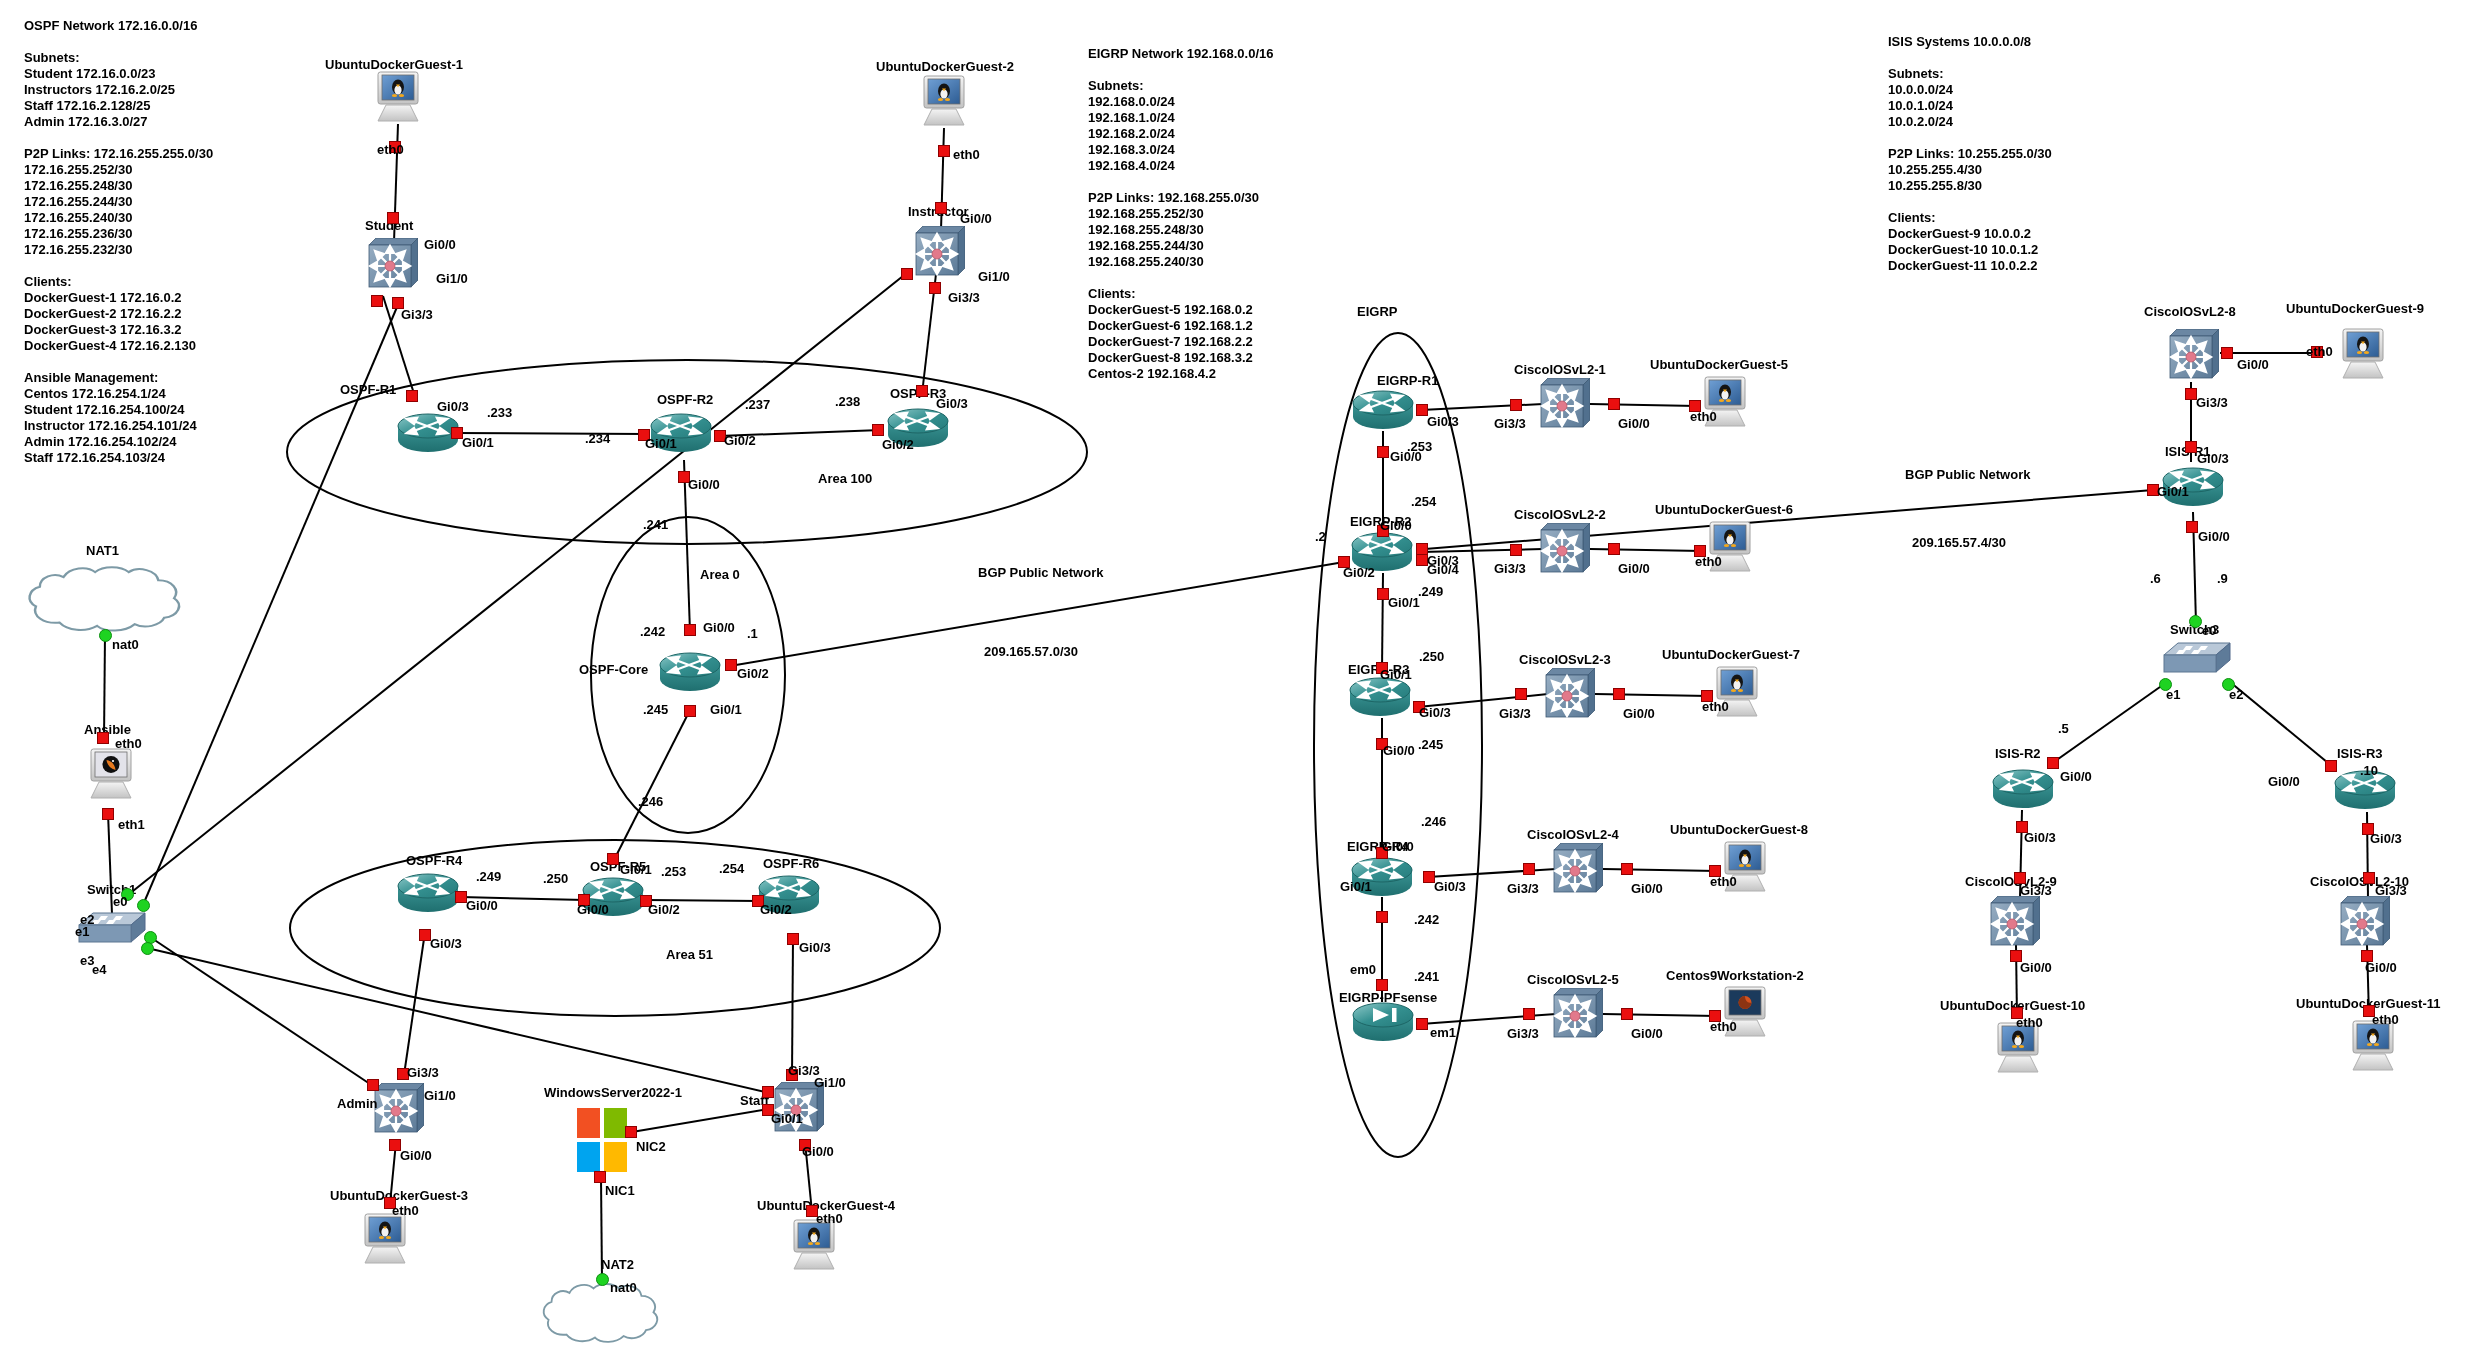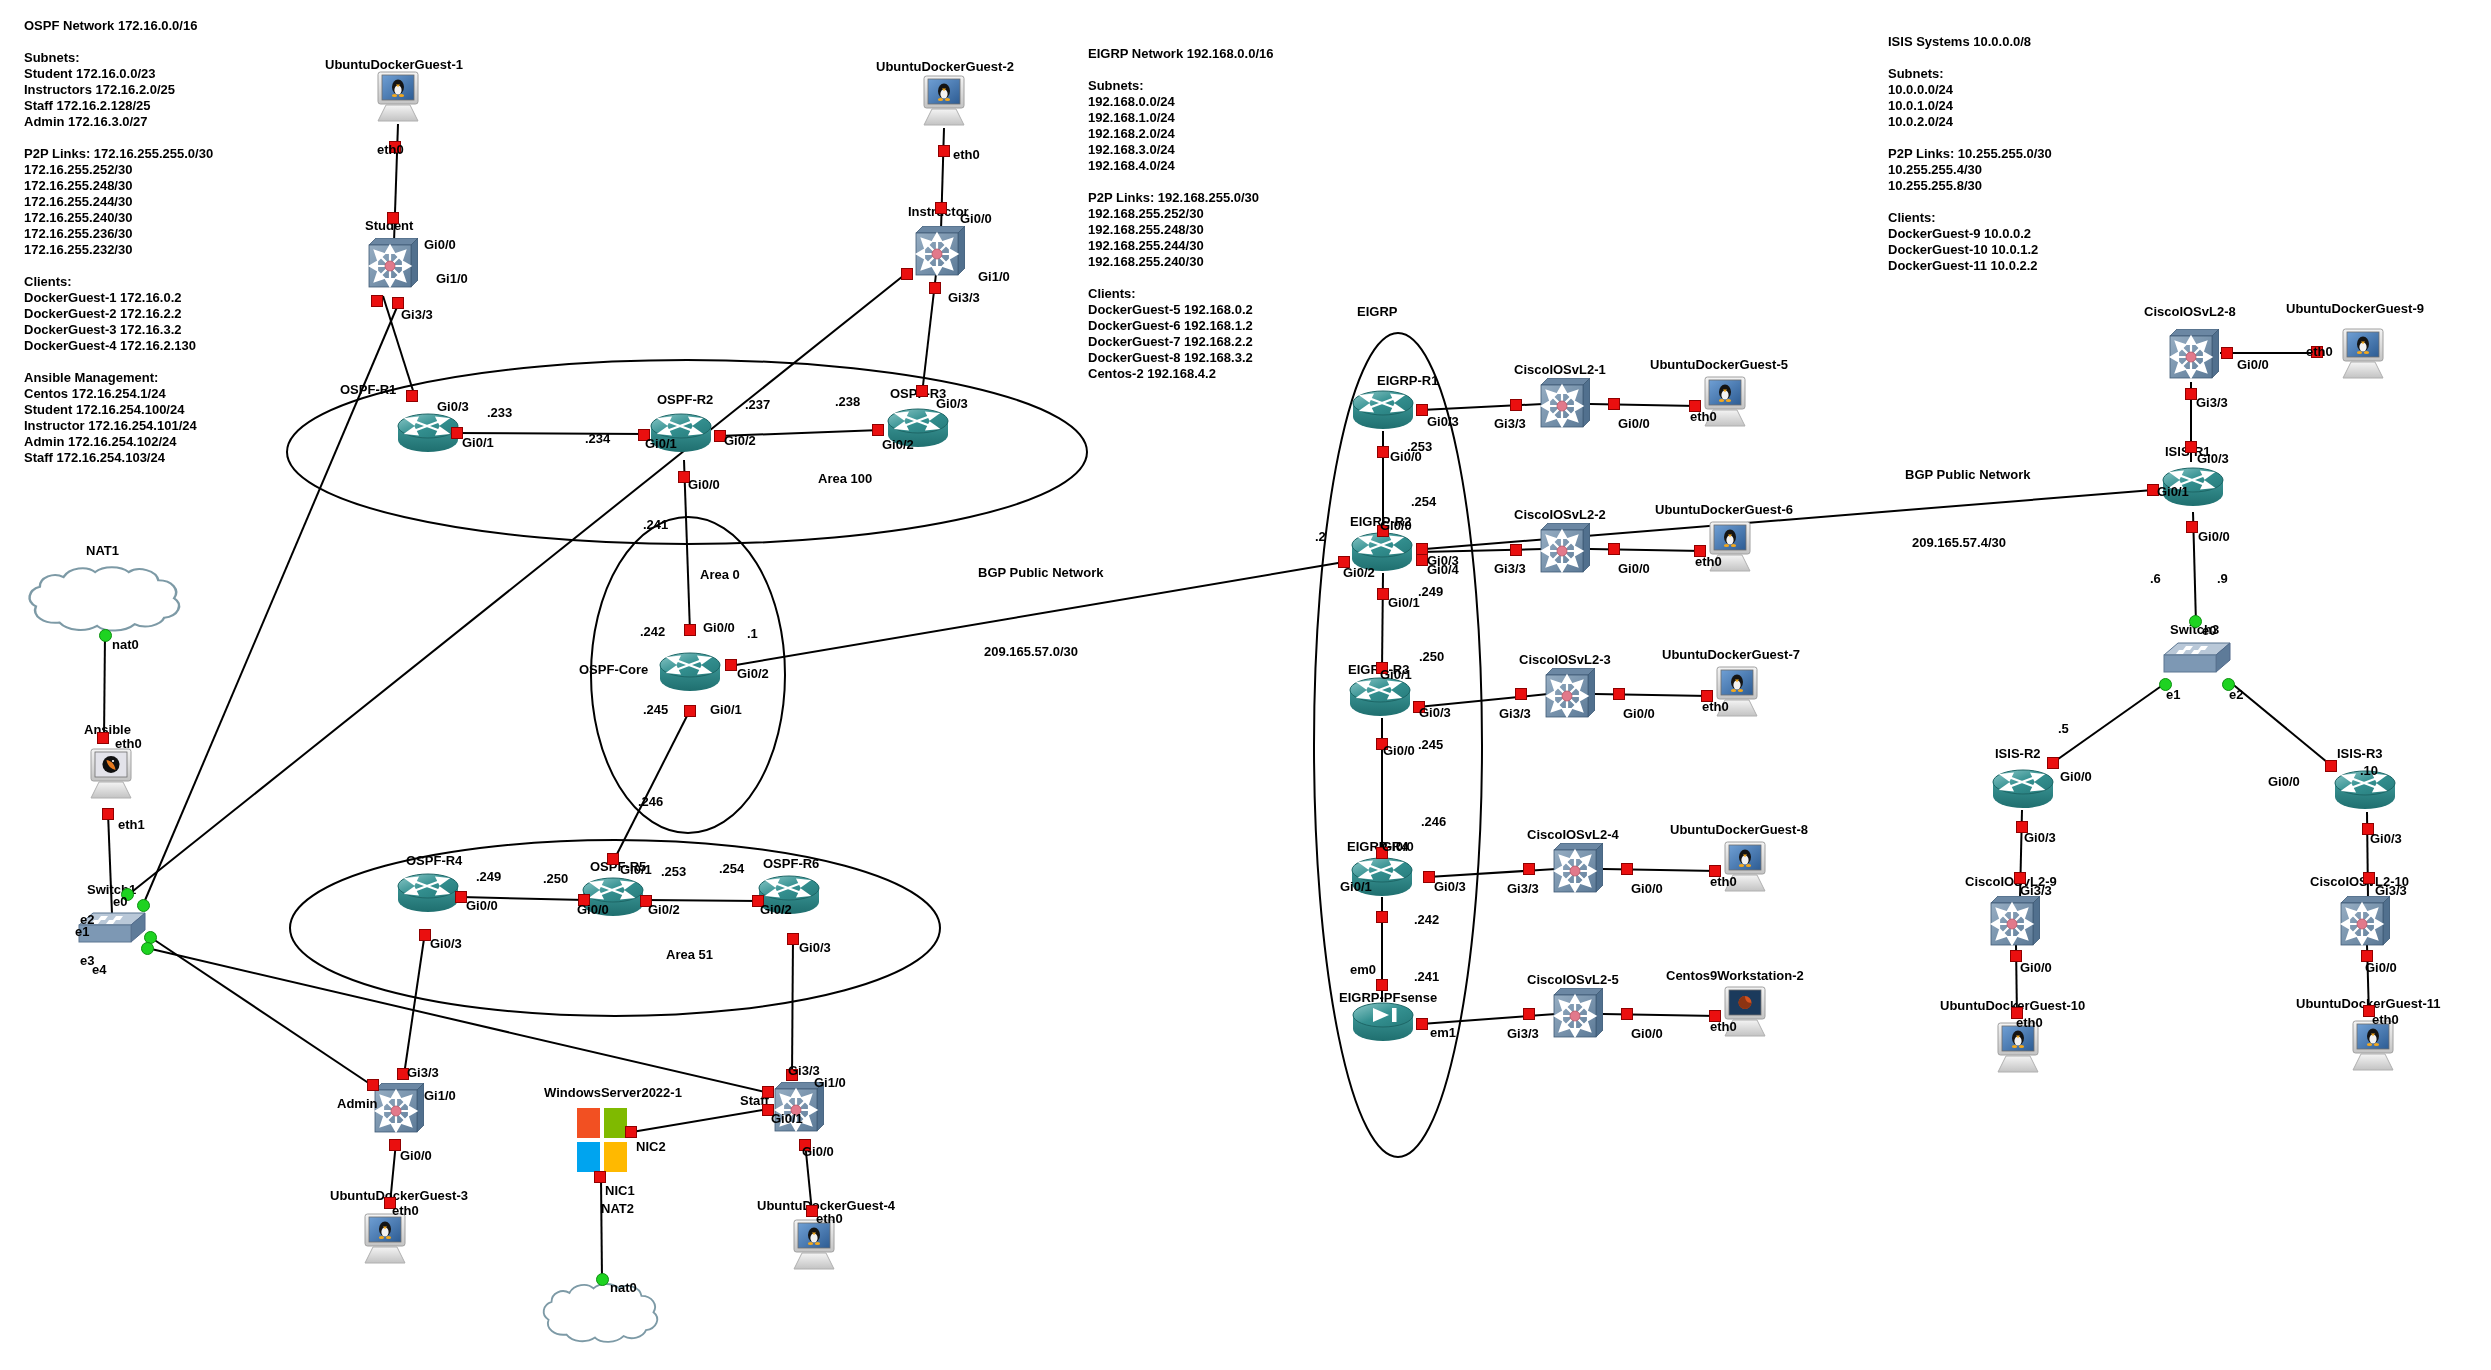--- a/index.html
+++ b/index.html
@@ -436,21 +436,21 @@
     <div class="node" style="left: 577px; top: 1108px; width: 50px; height: 64px;"><svg width="50" height="64" viewBox="0 0 50 64">
   <rect x="0" y="0" width="23" height="30" fill="#f25022"></rect>
   <rect x="27" y="0" width="23" height="30" fill="#7fba00"></rect>
   <rect x="0" y="34" width="23" height="30" fill="#00a4ef"></rect>
   <rect x="27" y="34" width="23" height="30" fill="#ffb900"></rect>
       </svg></div>
     <div class="node-label" style="left: 544px; top: 1086px;">WindowsServer2022-1</div>
     <div class="node" style="left: 541px; top: 1281px; width: 120px; height: 64px;"><svg width="120" height="64" viewBox="0 0 160 86" preserveAspectRatio="none">
   <path d="M34 72 C18 74 6 64 10 52 C0 46 2 32 14 28 C14 16 28 10 38 16 C44 4 62 2 70 10 C78 2 96 2 104 10 C114 2 132 8 134 20 C148 20 156 32 150 42 C160 50 154 64 140 66 C136 76 120 80 110 74 C100 84 80 84 72 76 C60 84 42 82 34 72 Z" fill="#ffffff" stroke="#7d9aa6" stroke-width="2.5"></path>
       </svg></div>
-    <div class="node-label" style="left: 586px; top: 1202px; padding-left: 15px;">NAT2</div>
+    <div class="node-label" style="left: 586px; top: 1258px; padding-left: 15px;">NAT2</div>
     <div class="node" style="left: 26px; top: 564px; width: 158px; height: 70px;"><svg width="158" height="70" viewBox="0 0 160 86" preserveAspectRatio="none">
   <path d="M34 72 C18 74 6 64 10 52 C0 46 2 32 14 28 C14 16 28 10 38 16 C44 4 62 2 70 10 C78 2 96 2 104 10 C114 2 132 8 134 20 C148 20 156 32 150 42 C160 50 154 64 140 66 C136 76 120 80 110 74 C100 84 80 84 72 76 C60 84 42 82 34 72 Z" fill="#ffffff" stroke="#7d9aa6" stroke-width="2.5"></path>
       </svg></div>
     <div class="node-label" style="left: 86px; top: 544px;">NAT1</div>
     <div class="node" style="left: 83px; top: 748px; width: 56px; height: 54px;"><svg width="56" height="54" viewBox="0 0 56 54">
   <path d="M16 34 H40 L48 50 H8 Z" fill="url(#pcb)" stroke="#b0b0b0"></path>
   <rect x="8" y="1" width="40" height="32" rx="2.5" fill="url(#pcb)" stroke="#a0a0a0"></rect>
   <rect x="12" y="4" width="32" height="25" fill="#e3e3ea" stroke="#6e6e6e" stroke-width="0.8"></rect>
   <circle cx="28" cy="16.5" r="8.5" fill="#101010"></circle>
   <path d="M23.5 12 C29 13 32 17 32.5 22 C27 20.5 24 16.5 23.5 12 Z" fill="#e87a1e"></path>

